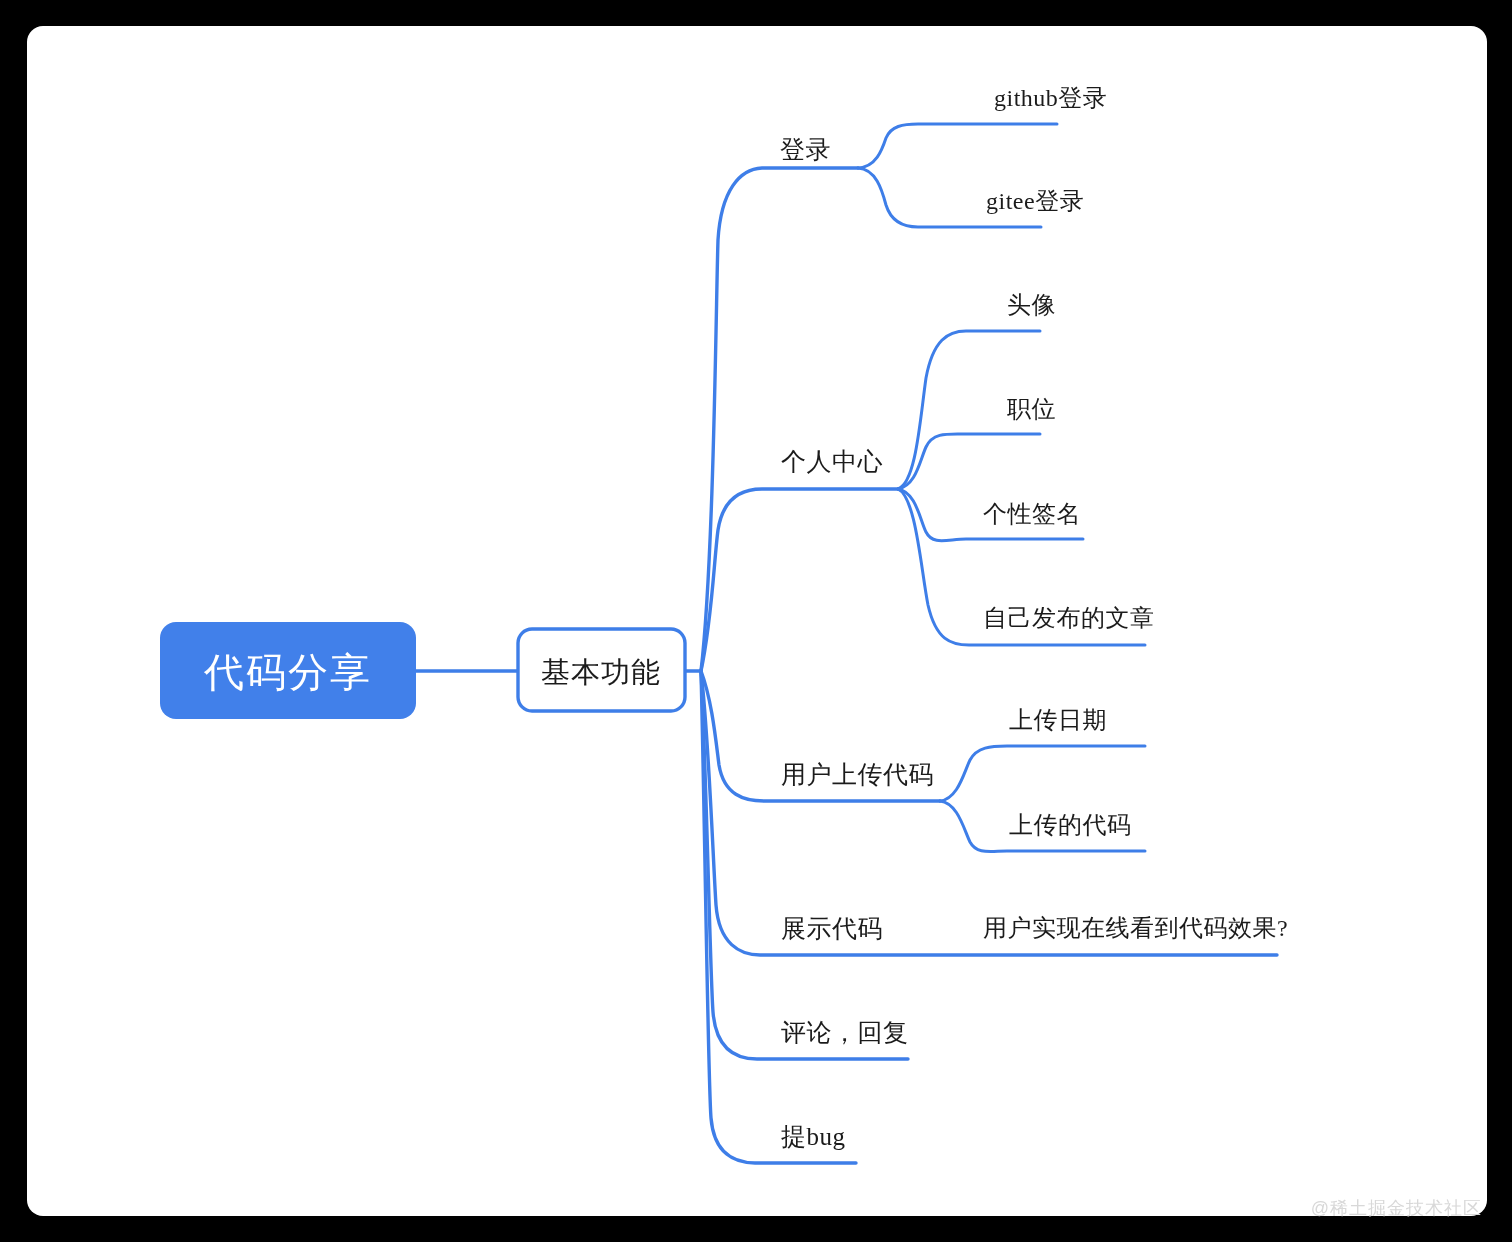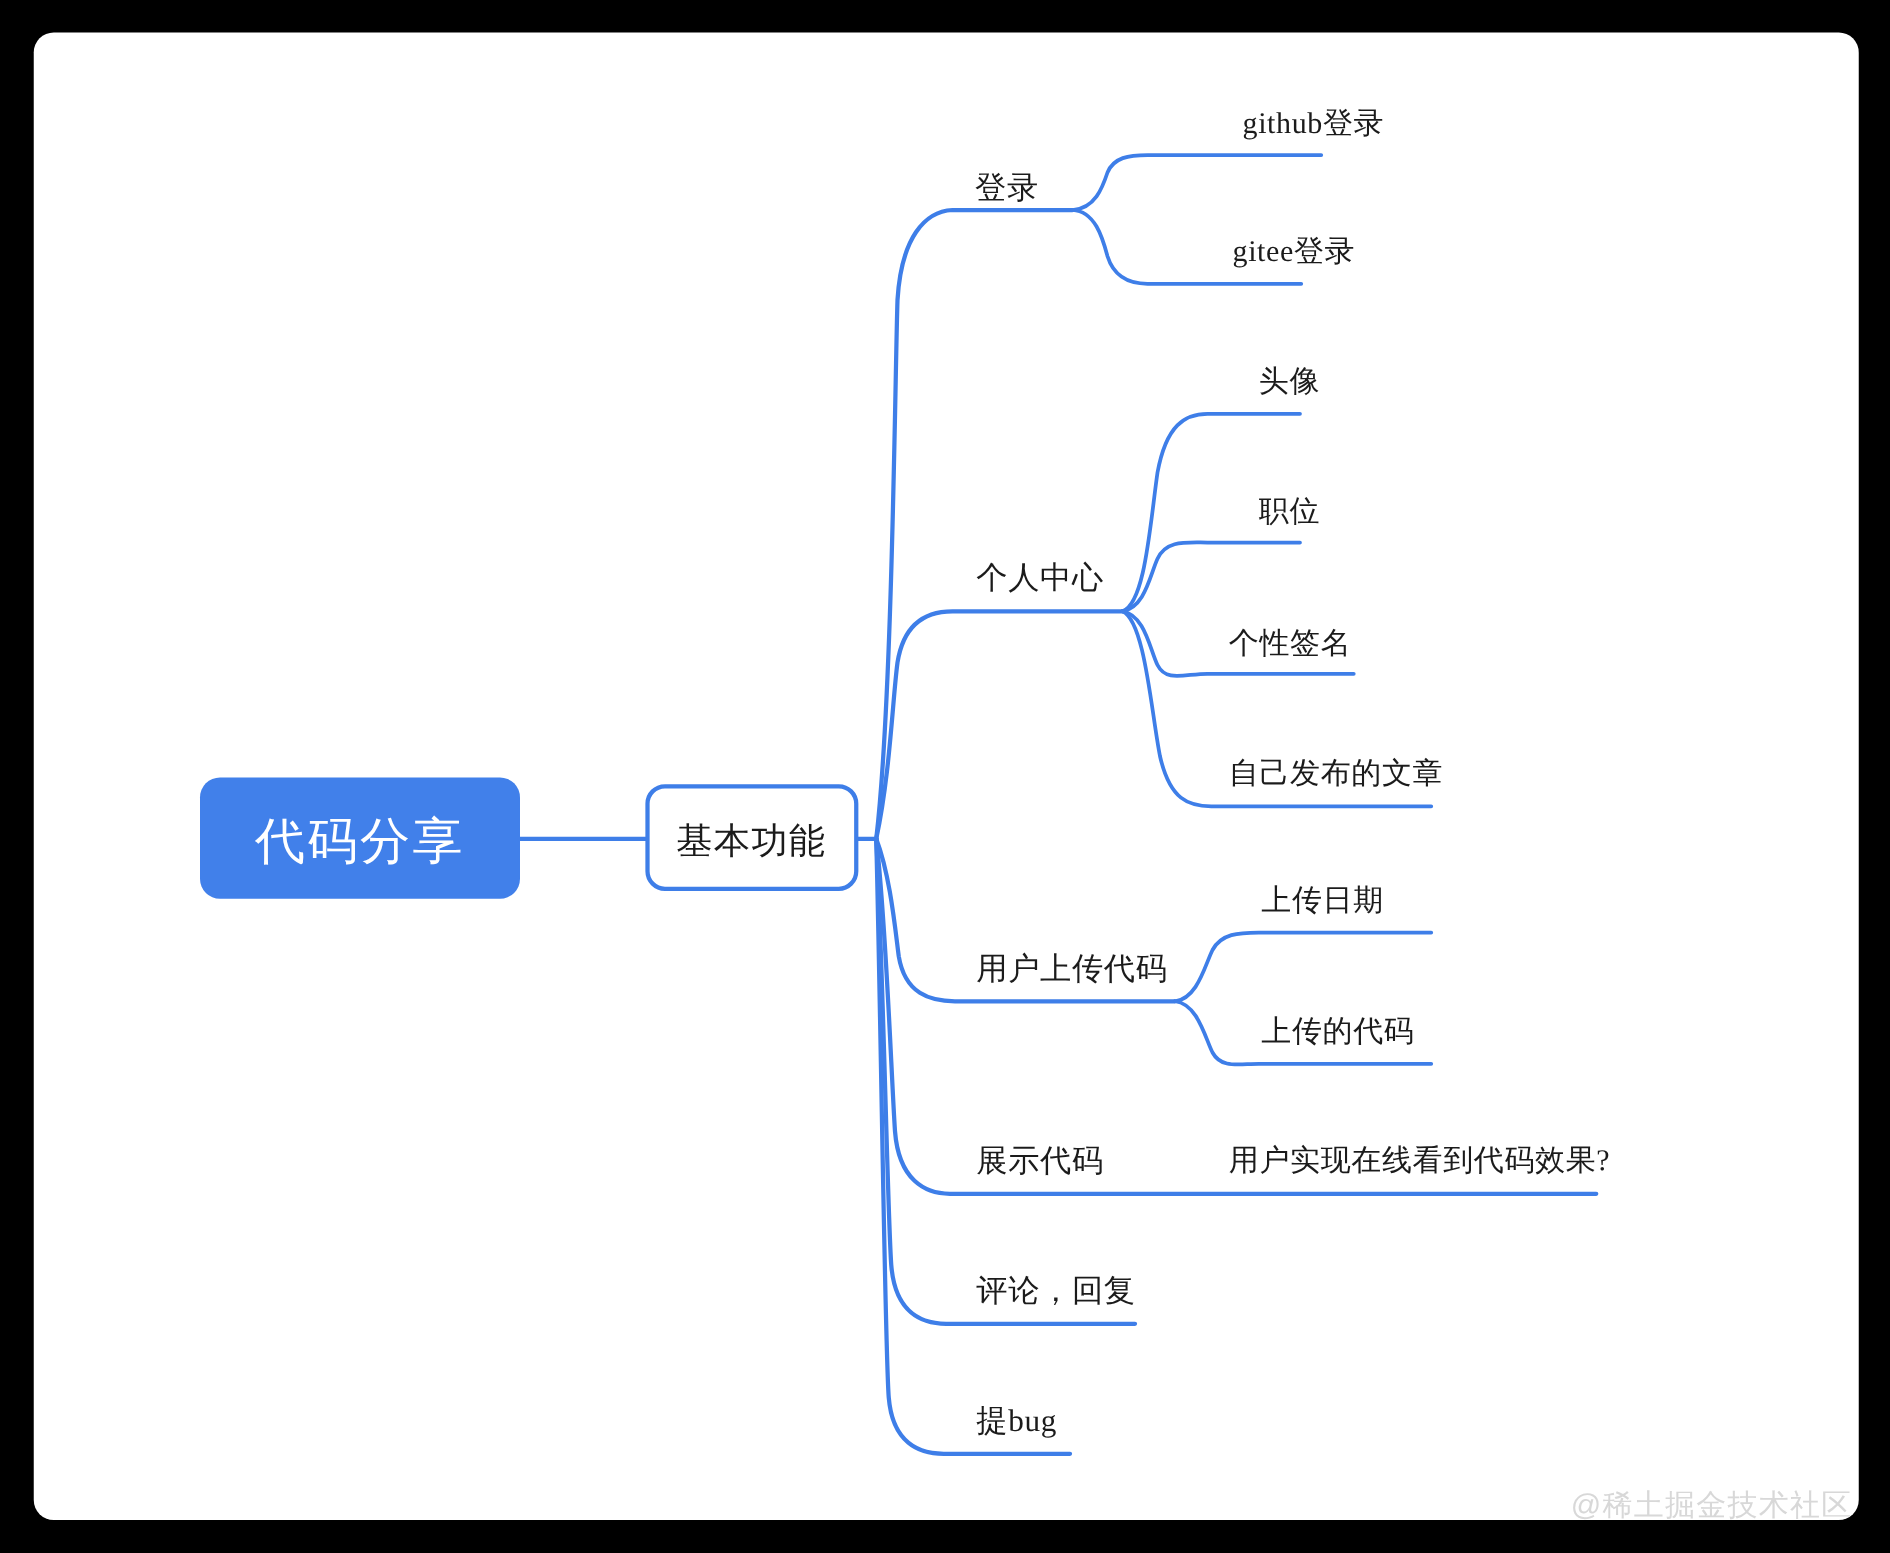--- a/index.html
+++ b/index.html
@@ -83,21 +83,21 @@
     font-family: "Liberation Serif", "DejaVu Serif", serif;
     font-size: 24px;
     letter-spacing: 0.5px;
   }
   .watermark {
     position: absolute;
     right: 30px;
     bottom: 22px;
     color: #d8d8d8;
     font-family: "Liberation Sans", "DejaVu Sans", sans-serif;
-    font-size: 24px;
+    font-size: 18px;
     letter-spacing: 1px;
     white-space: nowrap;
     user-select: none;
   }
 </style>
 </head>
 <body>
 
 <div id="stage">
   <div id="canvas"></div>

